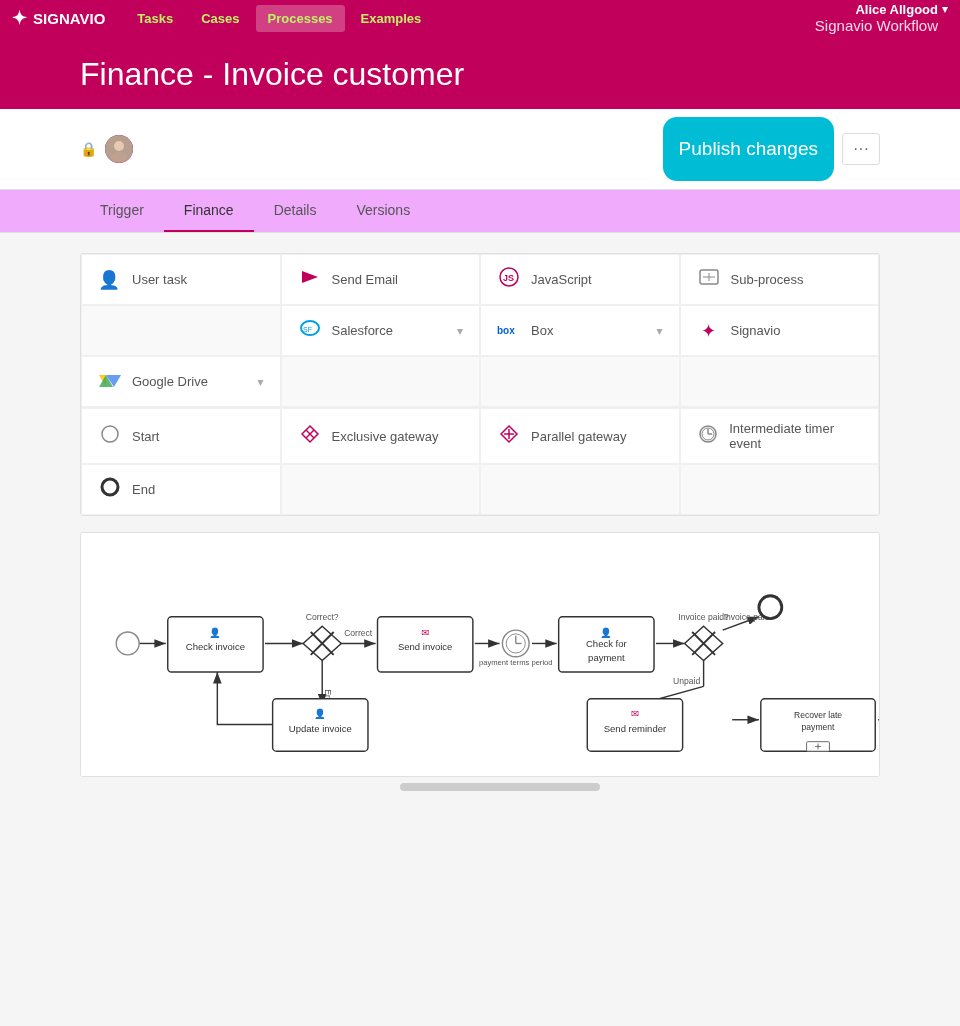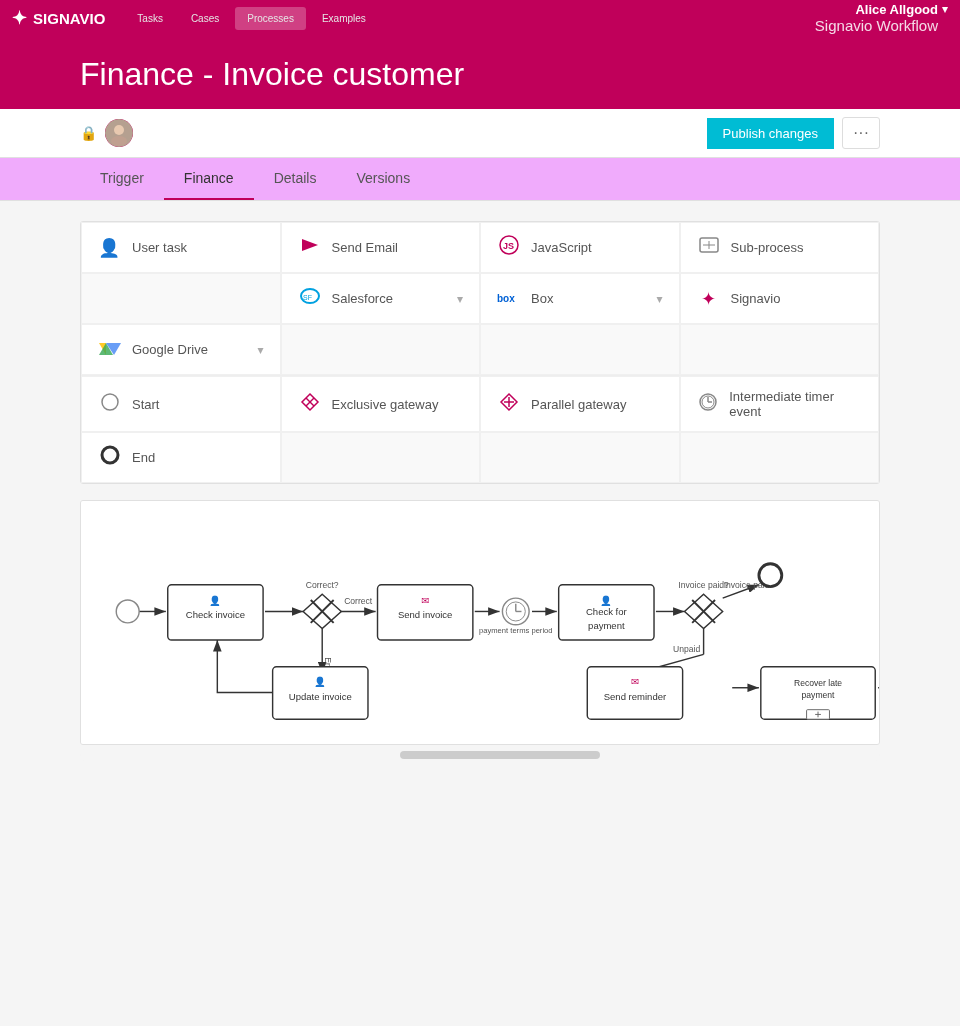--- a/index.html
+++ b/index.html
@@ -25,26 +25,27 @@
     .navbar-logo-icon {
       color: white;
       font-size: 18px;
     }
     .navbar-links {
       display: flex;
       gap: 4px;
       flex: 1;
     }
     .navbar-link {
-      color: #e5e5e5;
+      color: #bef264;
       padding: 6px 12px;
-      font-size: 10px;
+      font-size: 13px;
       cursor: pointer;
       border-radius: 3px;
       text-decoration: none;
+      font-weight: bold;
     }
     .navbar-link.active {
       background: rgba(255,255,255,0.25);
       text-align: center;
     }
     .navbar-user {
       color: white;
       font-size: 12px;
       text-align: right;
       cursor: pointer;
@@ -89,23 +90,23 @@
       justify-content: center;
       color: white;
       font-size: 12px;
       overflow: hidden;
     }
     .toolbar-spacer { flex: 1; }
     .toolbar-publish {
       background: #00bcd4;
       color: white;
       border: none;
-      padding: 8px 16px;
-      border-radius: 0;
-      font-size: 13px;
+      padding: 21px 16px;
+      border-radius: 14px;
+      font-size: 19px;
       cursor: pointer;
       font-weight: 500;
     }
     .toolbar-more {
       background: white;
       border: 1px solid #ddd;
       padding: 6px 10px;
       border-radius: 3px;
       cursor: pointer;
       font-size: 16px;

